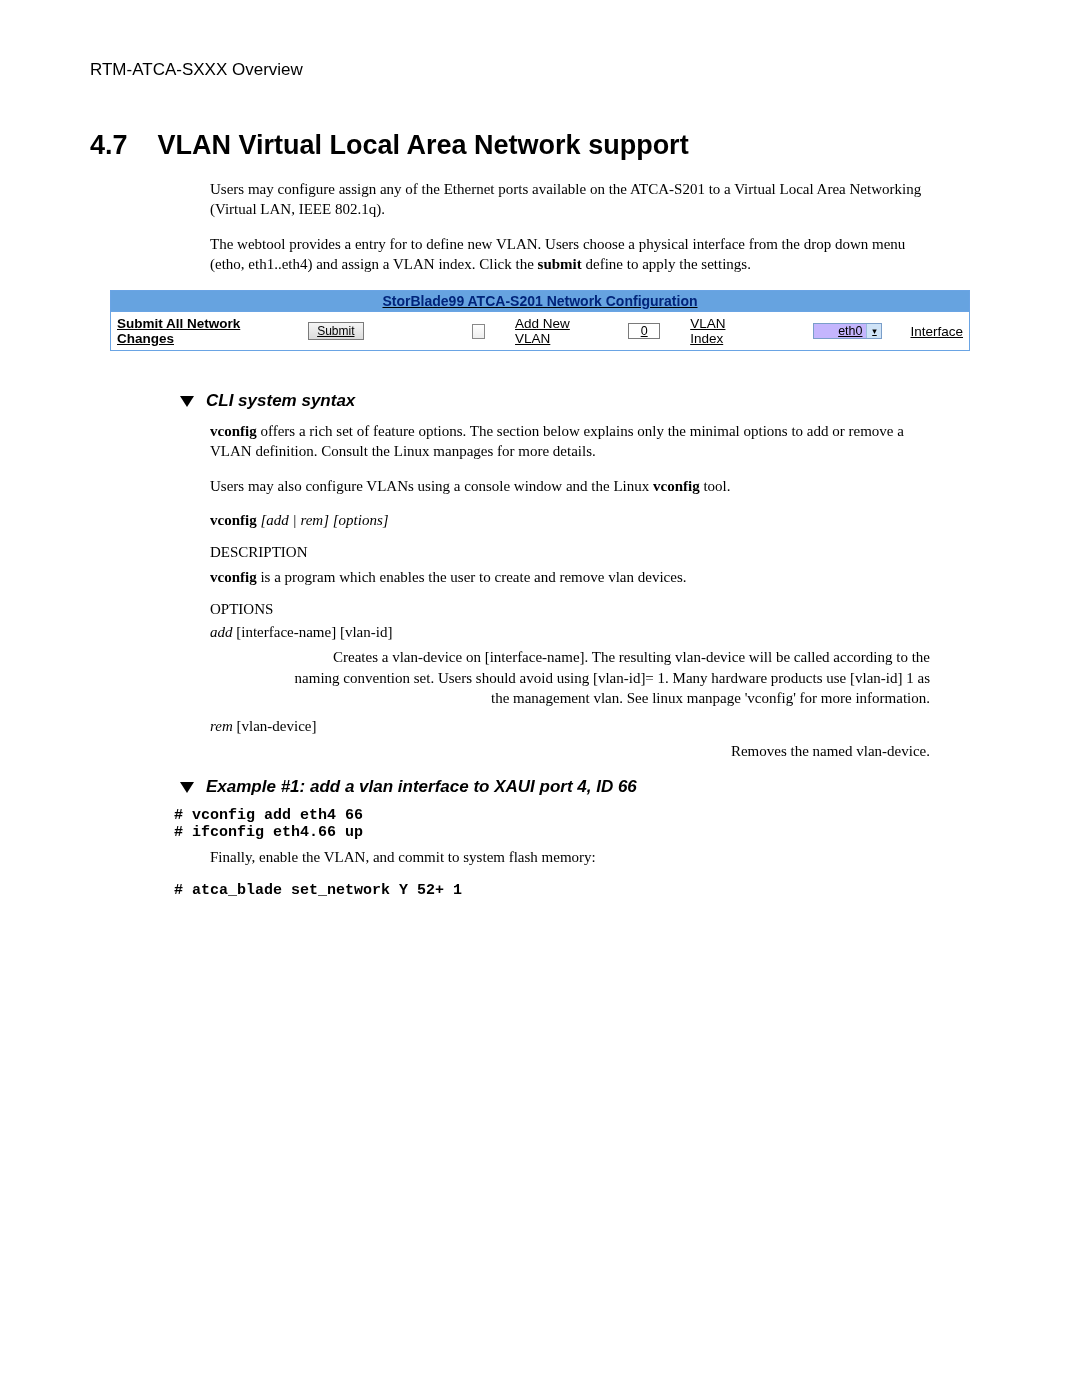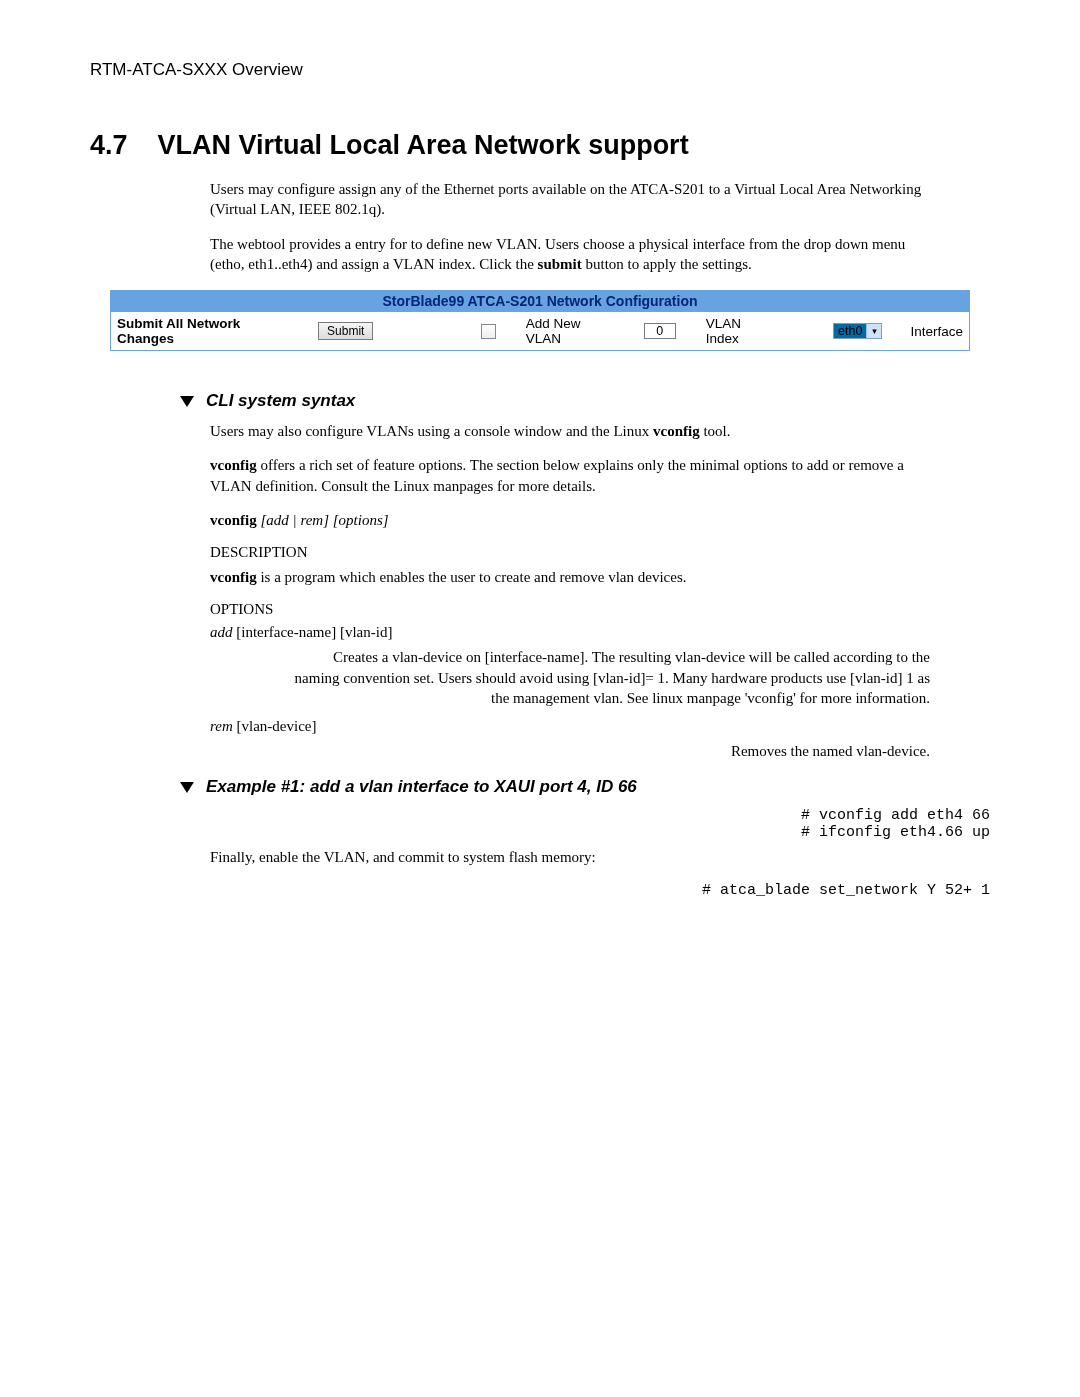--- a/index.html
+++ b/index.html
@@ -30,20 +30,21 @@
   .secnum { display: inline-block; width: 60px; }
   .body-indent { margin-left: 120px; margin-right: 60px; font-family: Liberation Serif, serif; }
   .para { margin: 0 0 14px 0; line-height: 1.35; }
   .bold { font-weight: 700; }
   .ital { font-style: italic; }
 
   
   .tool-panel {
     margin: 16px 20px 40px 20px;
     border: 1px solid #6aa4e4;
+    text-decoration: underline;
   }
   .tool-header {
     background: #66a3e0;
     color: #00247a;
     font-weight: 700;
     font-size: 14px;
     text-align: center;
     padding: 2px 0;
     border-bottom: 1px solid #6aa4e4;
     font-family: Arial, sans-serif;
@@ -81,23 +82,24 @@
     font-size: 12.5px;
     border: 1px solid #7a7a7a;
     padding: 0 2px;
     margin: 0 6px;
     background: #fff;
   }
   .tool-select {
     display: inline-flex;
     align-items: flex-start;
     border: 1px solid #7a9ec9;
-    background: #0369a1;
+    background: #c4b5fd;
     font-size: 12.5px;
     margin: 0 4px;
+    padding-left: 20px;
   }
   .tool-select .val { padding: 0 4px; }
   .tool-select .arrow {
     width: 14px;
     text-align: center;
     background: #cfe3f7;
     border-left: 1px solid #9dbde0;
     font-size: 9px;
     line-height: 14px;
   }
@@ -116,26 +118,25 @@
     width: 0; height: 0;
     border-left: 7px solid transparent;
     border-right: 7px solid transparent;
     border-top: 11px solid #000;
     margin-right: 12px;
     vertical-align: -1px;
   }
   .opt-body   { margin-left: 80px; margin-top:6px; margin-bottom:10px; line-height:1.35;text-align:right; }
   .code {
     font-family: "Courier New", monospace;
-    font-weight: 400;
+    font-weight: 700;
     font-size: 15px;
     white-space: pre;
     margin-left: 84px;
     margin-bottom: 6px;
-    text-align: right;
   }
   .synhead { margin: 6px 0 6px 0; }
 
   .footer {
     position: absolute;
     bottom: 48px;
     left: 90px; right: 90px;
     display: flex;
     justify-content: space-between;
     font-size: 15px;
@@ -149,21 +150,21 @@
   <div class="running-head">RTM-ATCA-SXXX Overview</div>
 
   <div class="h1">
     <span class="secnum">4.7</span>
     <span>VLAN Virtual Local Area Network support</span>
   </div>
 
   <div class="body-indent">
     <p class="para">Users may configure assign any of the Ethernet ports available on the ATCA-S201 to a Virtual Local Area Networking (Virtual LAN, IEEE 802.1q).</p>
     <p class="para">
-      <span>The webtool provides a entry for to define new VLAN.  Users choose a physical interface from the drop down menu (etho, eth1..eth4) and assign a VLAN index. Click the </span><span class="bold">submit</span><span> button to apply the settings.</span>
+      <span>The webtool provides a entry for to define new VLAN.  Users choose a physical interface from the drop down menu (etho, eth1..eth4) and assign a VLAN index. Click the </span><span class="bold">submit</span><span> define to apply the settings.</span>
     </p>
   </div>
 
   <div class="tool-panel">
     <div class="tool-header">StorBlade99 ATCA-S201 Network Configuration</div>
     <div class="tool-row">
       <span class="lbl">Submit All Network Changes</span>
       <span class="tool-btn">Submit</span>
       <span class="tool-spacer"></span>
       <span class="tool-check"></span>
@@ -178,24 +179,24 @@
       <span>Interface</span>
     </div>
   </div>
 
   <div class="subhead">
     <span class="tri"></span><span>CLI system syntax</span>
   </div>
 
   <div class="body-indent">
     <p class="para">
+      <span class="bold">vconfig</span><span> offers a rich set of feature options.  The section below explains only the minimal options to add or remove a VLAN definition.  Consult the Linux manpages for more details.</span>
+    </p>
+    <p class="para">
       <span>Users may also configure VLANs using a console window and the Linux </span><span class="bold">vconfig</span><span> tool.</span>
-    </p>
-    <p class="para">
-      <span class="bold">vconfig</span><span> offers a rich set of feature options.  The section below explains only the minimal options to add or remove a VLAN definition.  Consult the Linux manpages for more details.</span>
     </p>
 
     <p class="para">
       <span class="bold">vconfig</span><span class="ital">  [add | rem] [options]</span>
     </p>
 
     <div class="synhead">DESCRIPTION</div>
     <p class="para">
       <span class="bold">vconfig</span><span> is a program which enables the user to create and remove vlan devices.</span>
     </p>

